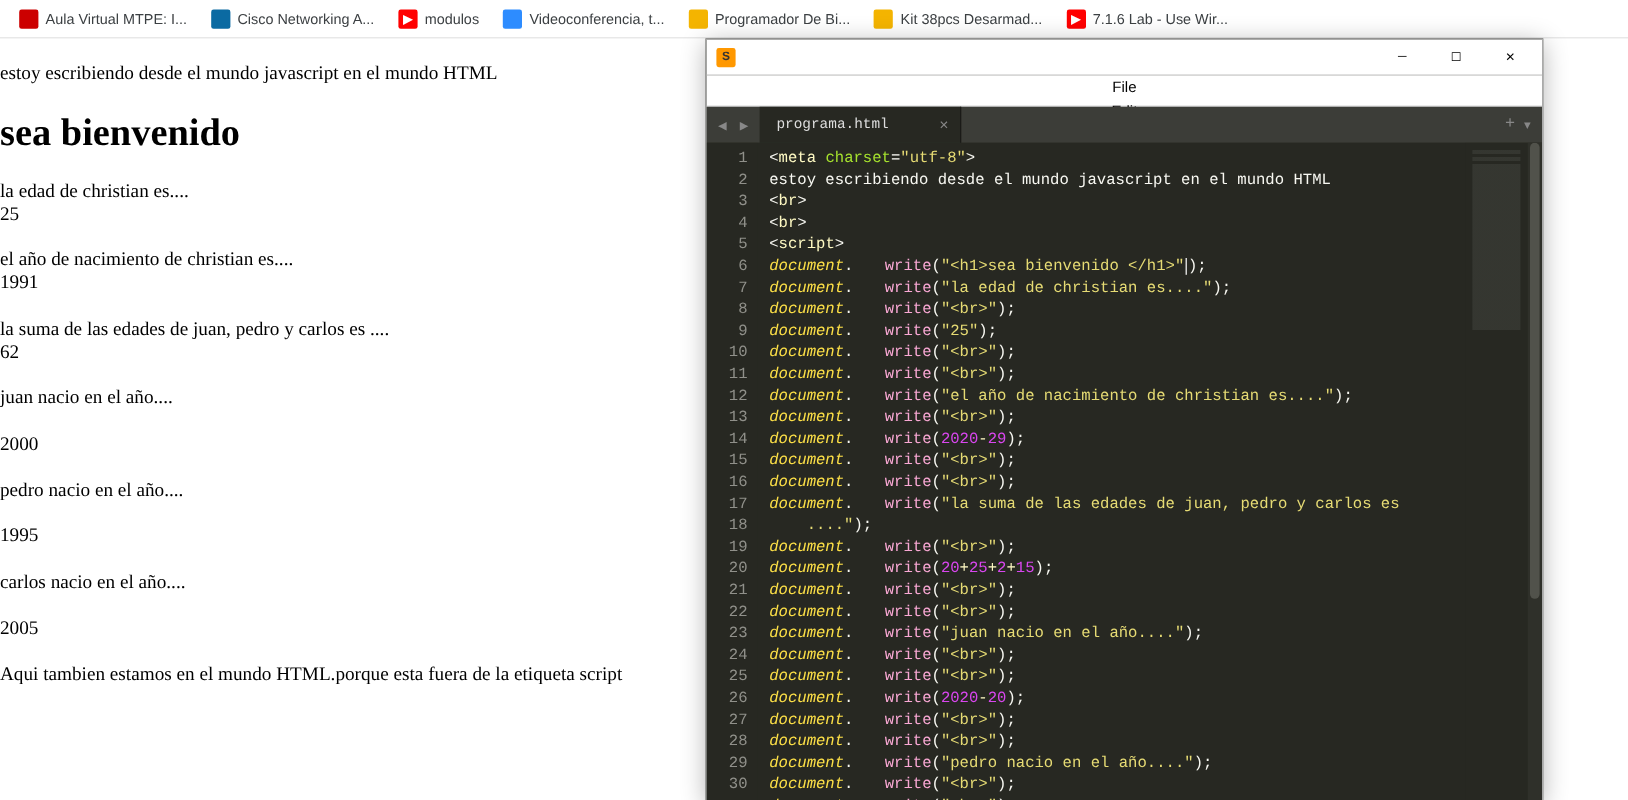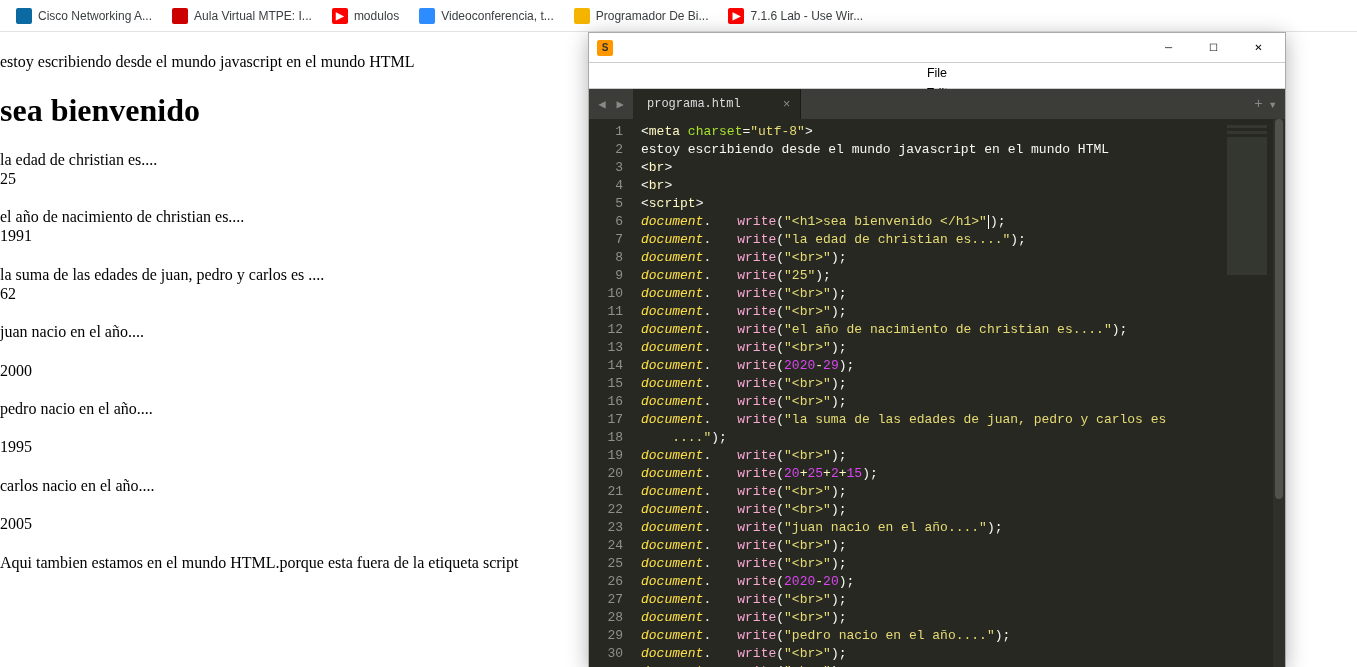--- a/index.html
+++ b/index.html
@@ -237,38 +237,42 @@
     background: #fff;
     vertical-align: middle;
     margin: 0 1px;
   }
 </style>
 </head>
 <body>
 
 <div class="bookmarks-bar" id="bookmarks-bar">
     <div class="bookmark">
+      <span class="favicon fav-aula"></span>
+      <span>Aula Virtual MTPE: I...</span>
+    </div>
+    <div class="bookmark">
       <span class="favicon fav-cisco"></span>
       <span>Cisco Networking A...</span>
     </div>
     <div class="bookmark">
-      <span class="favicon fav-aula"></span>
-      <span>Aula Virtual MTPE: I...</span>
-    </div>
-    <div class="bookmark">
       <span class="favicon fav-youtube">▶</span>
       <span>modulos</span>
     </div>
     <div class="bookmark">
       <span class="favicon fav-zoom"></span>
       <span>Videoconferencia, t...</span>
     </div>
     <div class="bookmark">
       <span class="favicon fav-coin"></span>
       <span>Programador De Bi...</span>
+    </div>
+    <div class="bookmark">
+      <span class="favicon fav-coin"></span>
+      <span>Kit 38pcs Desarmad...</span>
     </div>
     <div class="bookmark">
       <span class="favicon fav-youtube">▶</span>
       <span>7.1.6 Lab - Use Wir...</span>
     </div>
   </div>
 
 <div class="page">
   <p style="margin-top:20px">estoy escribiendo desde el mundo javascript en el mundo HTML</p>
   <h1>sea bienvenido</h1>

